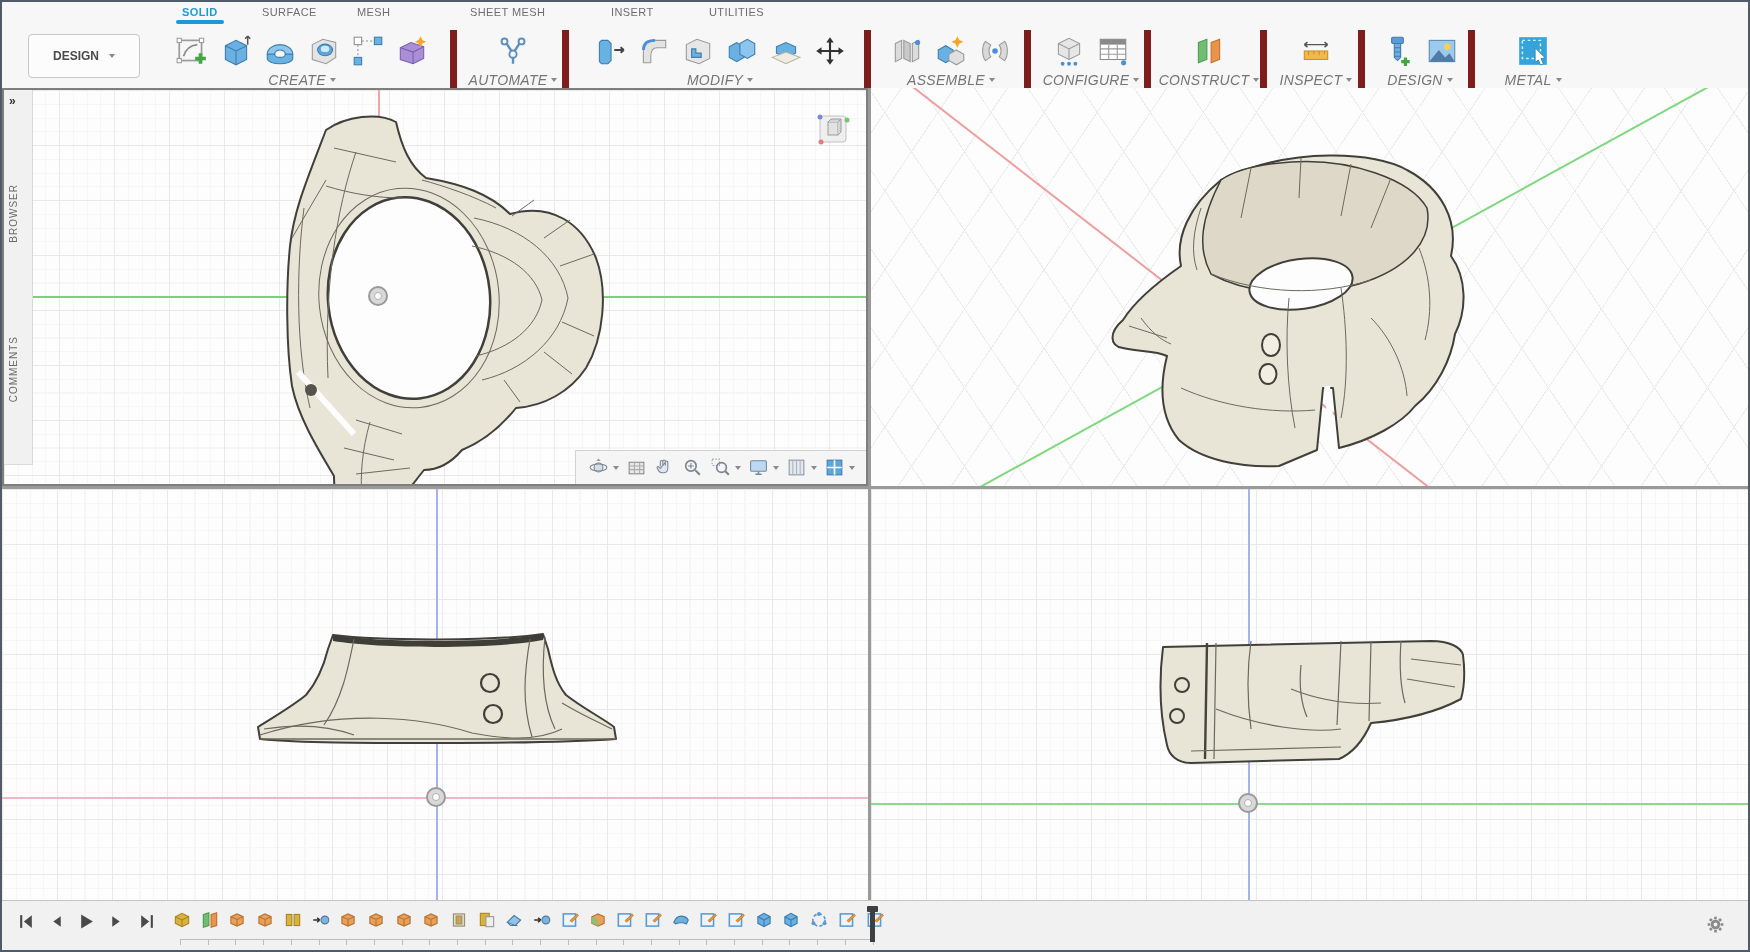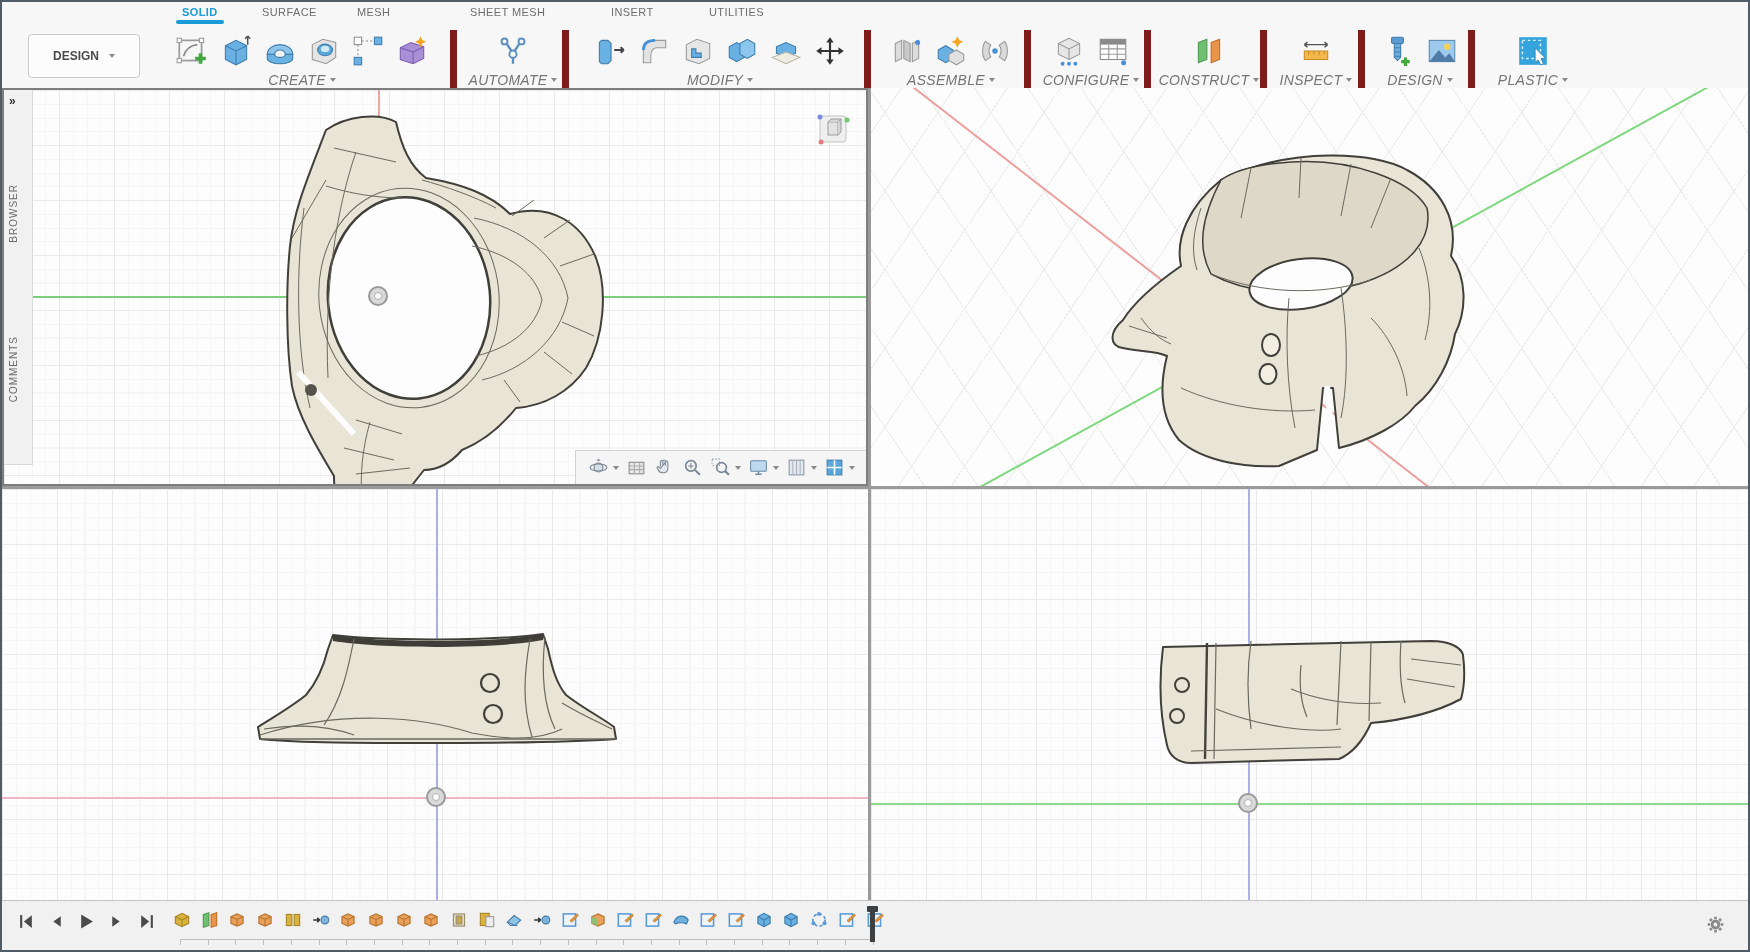--- a/index.html
+++ b/index.html
@@ -310,21 +310,21 @@
           <div class="icons">
             <span class="tico">
               <svg viewBox="0 0 32 32">
                 <rect x="3" y="3" width="26" height="26" fill="#35a3dc"></rect>
                 <rect x="6" y="6" width="17" height="17" fill="none" stroke="#d9f2fc" stroke-dasharray="2.5 2.5" stroke-width="1.4"></rect>
                 <path d="M18 13 L27.5 22.5 L23.6 23.1 L25.8 28 L23.1 29.2 L21 24.5 L18 26.8 Z" fill="#fff" stroke="#2a7fae" stroke-width=".8"></path>
               </svg>
             </span>
           </div>
           <div class="glabel">
-            <span>PLASTIC</span>
+            <span>METAL</span>
             <i class="caret"></i>
           </div>
         </div>
       </div>
   </div>
 
   <div class="workspace">
 
     <div class="vp ortho vp-tl">
       <div class="axis-h" style="top:206px;background:#7ccf7c;"></div>

